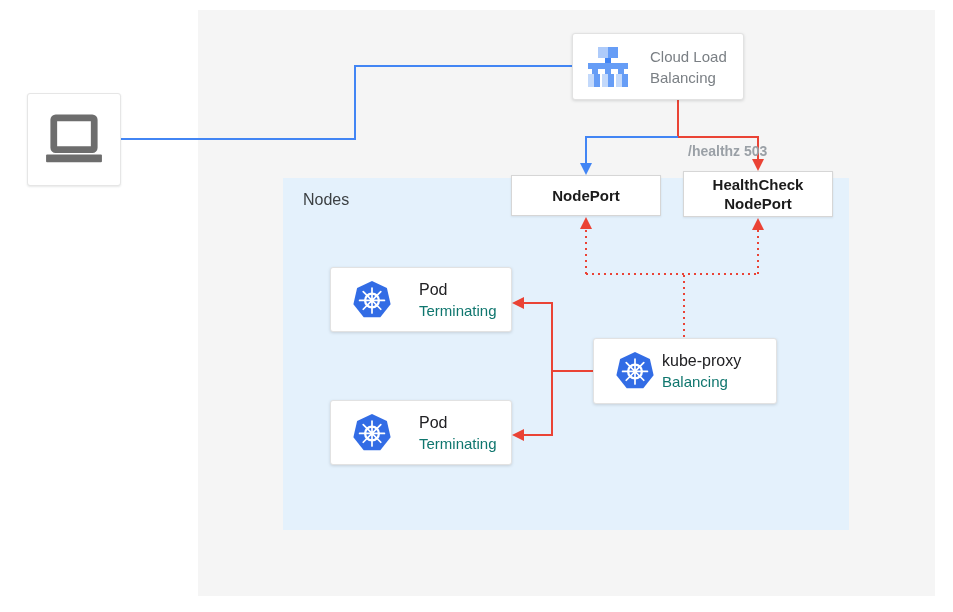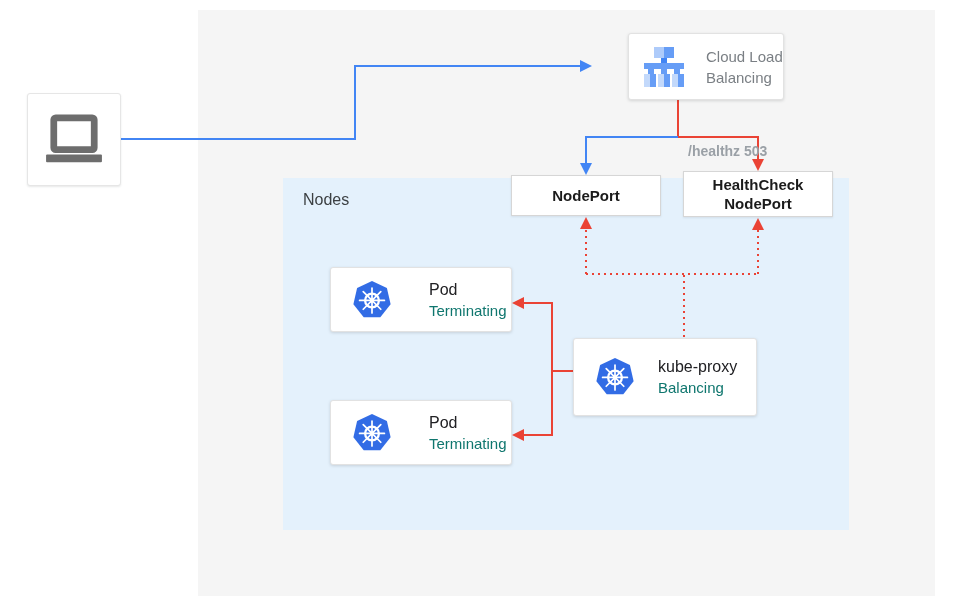--- a/index.html
+++ b/index.html
@@ -54,22 +54,22 @@
     align-items: center;
   }
   .laptop-card {
     left: 27px; top: 93px;
     width: 94px; height: 93px;
     justify-content: center;
     border-color: #e6e6e6;
     box-shadow: 0 1px 2px rgba(60,64,67,.12);
   }
   .clb-card {
-    left: 628px; top: 33px;
-    width: 156px; height: 67px;
+    left: 572px; top: 33px;
+    width: 172px; height: 67px;
     padding-left: 13px;
     gap: 20px;
   }
   .healthz {
     position: absolute;
     left: 688px; top: 107px;
     font-size: 14px;
     font-weight: bold;
     color: #9aa0a6;
     z-index: 3;
@@ -89,29 +89,29 @@
     color: #1b1b1b;
     font-size: 15px;
     line-height: 19px;
     padding: 2px 18px;
   }
   .nodeport   { left: 511px; top: 175px; width: 150px; height: 41px; }
   .healthcheck{ left: 683px; top: 171px; width: 150px; height: 46px; padding: 2px 14px; }
   .pod-card {
     width: 182px; height: 65px;
     padding-left: 20px;
-    gap: 36px;
+    gap: 26px;
   }
   .pod1 { left: 330px; top: 267px; }
   .pod2 { left: 330px; top: 400px; }
   .kp-card {
-    left: 573px; top: 338px;
-    width: 184px; height: 78px;
+    left: 593px; top: 338px;
+    width: 184px; height: 66px;
     padding-left: 20px;
-    gap: 22px;
+    gap: 6px;
   }
   .node-title { font-size: 16px; color: #212124; }
   .node-sub   { font-size: 15px; color: #0f766e; margin-top: 3px; }
   .clb-label  { font-size: 15px; line-height: 21px; color: #7a7f84; width: 92px; }
   .icon-k8s { flex: 0 0 auto; }
 </style>
 </head>
 <body>
 
 <div class="stage">

